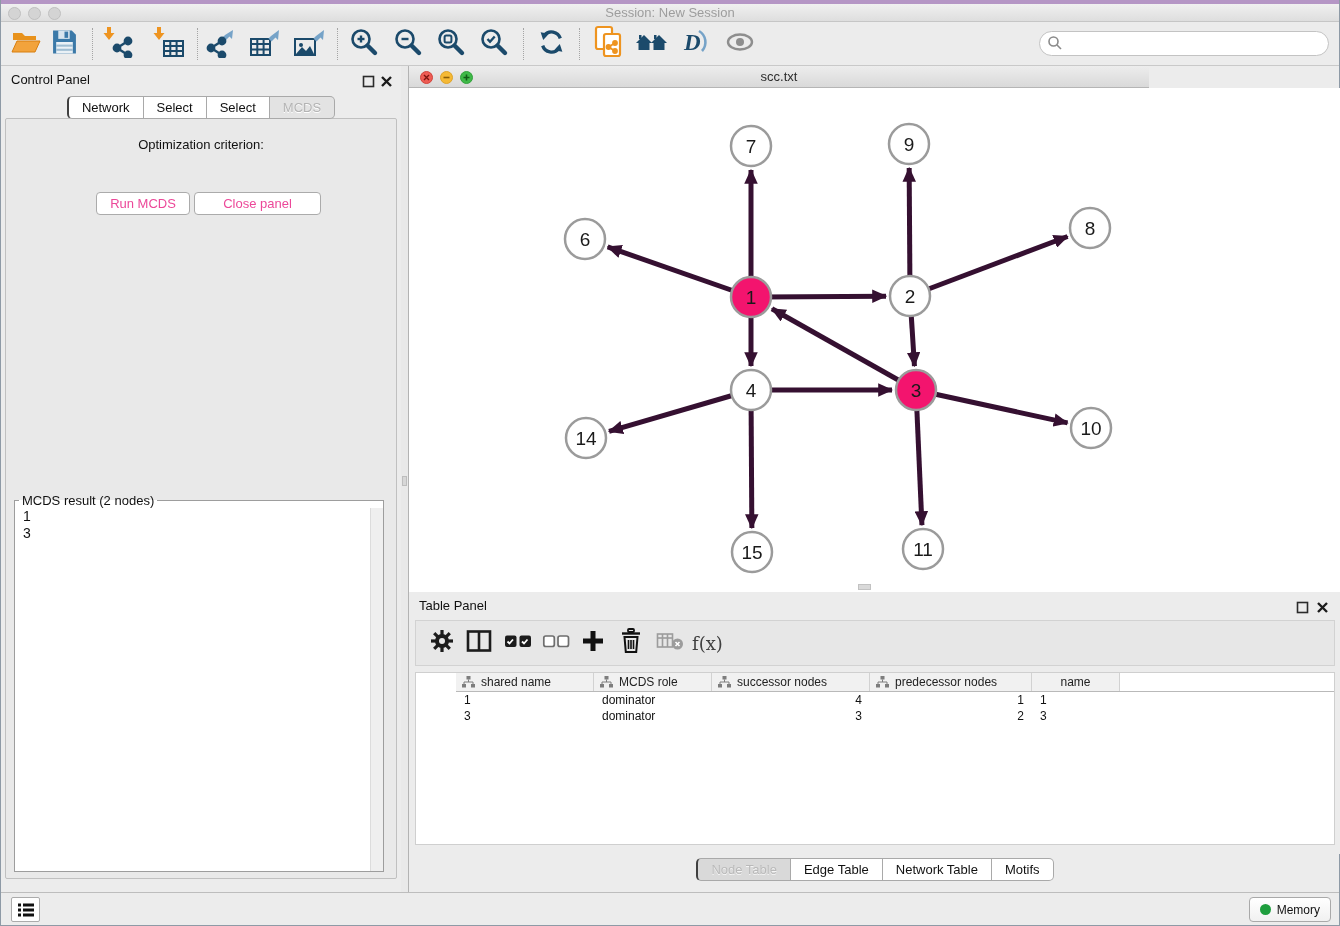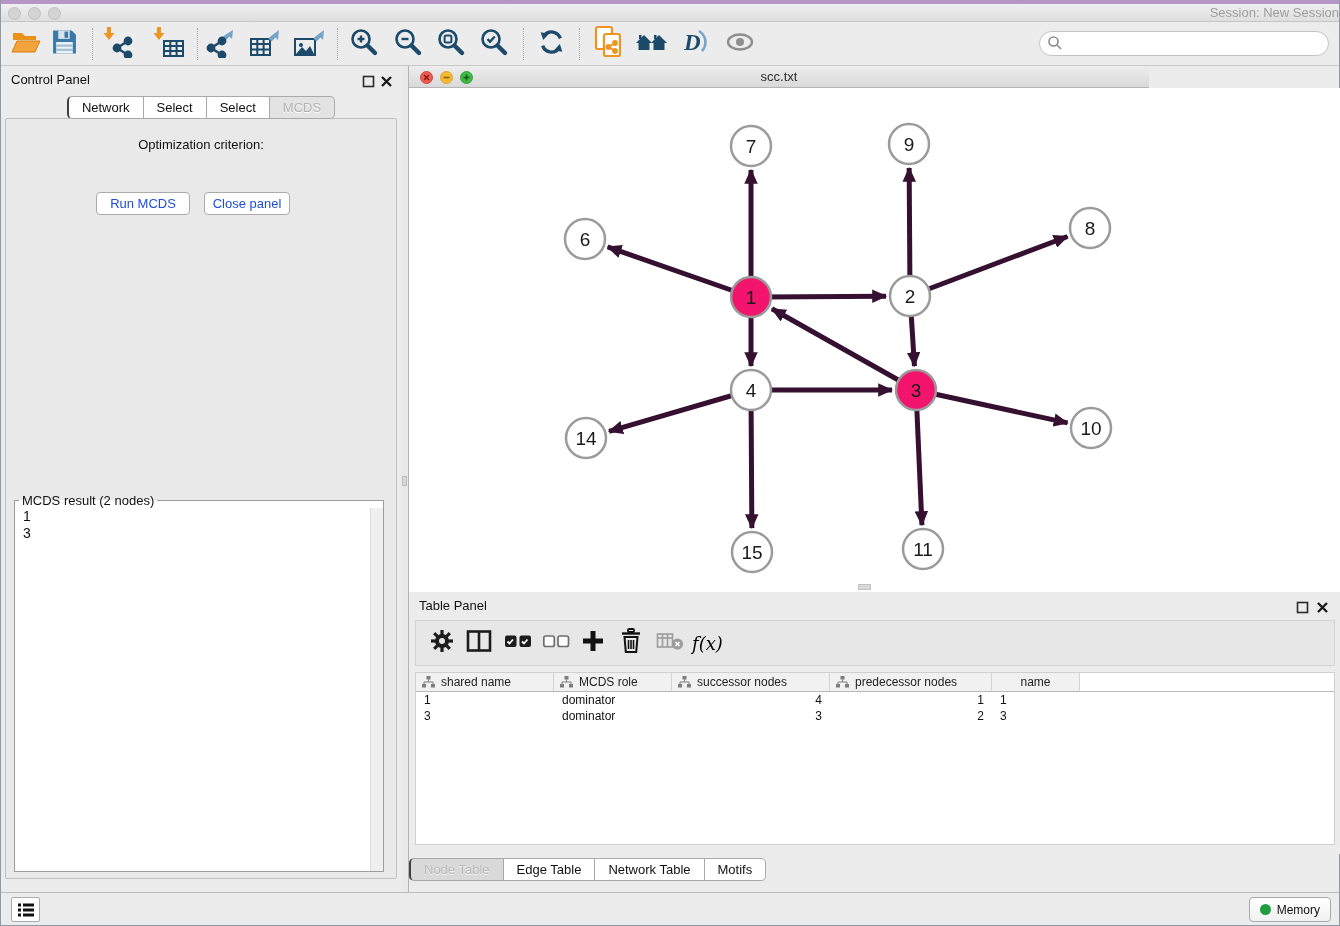--- a/index.html
+++ b/index.html
@@ -6,21 +6,21 @@
   html,body { width:1340px; height:926px; }
   body { font-family:"Liberation Sans","DejaVu Sans",sans-serif; background:#ececec; position:relative; overflow:hidden; }
   .app { position:absolute; inset:0; border-left:1px solid #8e9aa6; border-right:1px solid #8e9aa6; border-bottom:1px solid #8e9aa6; background:#ececec; }
 
   
   .accent-strip { position:absolute; left:0; top:0; width:100%; height:4px; }
   .titlebar { position:absolute; left:0; top:4px; width:100%; height:18px;
               background:linear-gradient(#f0f0f0,#dedede); border-bottom:1px solid #c6c6c6; }
   .traffic { position:absolute; top:3px; width:13px; height:13px; border-radius:50%;
              background:#d4d4d4; border:1px solid #c0c0c0; }
-  .app-title { position:absolute; left:0; right:0; top:0; text-align:right; font-size:13px; color:#9d9d9d; line-height:18px; }
+  .app-title { position:absolute; left:0; right:0; top:0; text-align:center; font-size:13px; color:#9d9d9d; line-height:18px; }
 
   
   .toolbar { position:absolute; left:0; top:22px; width:100%; height:44px; background:#ececec; border-bottom:1px solid #c9c9c9; }
   .tbicon { position:absolute; top:50%; transform:translateY(-50%); display:block; }
   .tbsep { position:absolute; top:6px; height:32px; border-left:1px dotted #a5a5a5; }
   .searchbox { position:absolute; right:10px; top:9px; width:290px; height:25px; }
   .searchbox input { width:100%; height:100%; border:1px solid #c3c3c3; border-radius:13px; background:#fff; padding:0 10px 0 28px; font-size:13px; outline:none; }
   .searchbox .mag { position:absolute; left:8px; top:4px; }
 
   
@@ -29,21 +29,21 @@
   .panel-btn { position:absolute; top:8px; width:13px; height:13px; }
   .cp-tabs { position:absolute; top:30px; left:0; right:0; text-align:center; z-index:2; }
   .seg { display:inline-block; padding:3px 13px; background:#fff; border:1px solid #a9a9a9; border-left:none; font-size:13px; color:#111; line-height:15px; cursor:default; }
   .seg:first-child { border-left:2px solid #404040; border-radius:5px 0 0 5px; }
   .seg:last-child { border-radius:0 5px 5px 0; }
   .seg.active { background:#e3e3e3; color:#b3b3b3; text-shadow:0 1px 0 #fff; }
   .cp-body { position:absolute; left:4px; right:4px; top:52px; bottom:14px; background:#e9e9e9; border:1px solid #c0c0c0; border-radius:2px; }
   .opt-label { position:absolute; top:18px; left:0; right:0; text-align:center; font-size:13px; color:#111; }
   .dropdown { position:absolute; top:39px; left:40px; right:42px; height:24px; background:#fff; border:1px solid #ababab; border-radius:4px; font-size:13px; color:#111; line-height:22px; padding-left:10px; }
   .dd-arrows { position:absolute; right:6px; top:3px; }
-  .btn { position:absolute; top:73px; height:23px; background:#fff; border:1px solid #ababab; border-radius:4px; font-size:13px; color:#1d4ed8; text-align:center; line-height:21px; }
+  .btn { position:absolute; top:73px; height:23px; background:#fff; border:1px solid #ababab; border-radius:4px; font-size:13px; color:#ec4899; text-align:center; line-height:21px; }
   fieldset.result { position:absolute; left:8px; right:12px; top:374px; bottom:6px; border:1px solid #9d9d9d; background:#fff; }
   fieldset.result legend { font-size:13px; color:#111; margin-left:4px; padding:0 3px; background:transparent; }
   .result-inner { position:absolute; inset:0; background:#fff; }
   .result-line { font-size:14px; color:#111; padding-left:8px; line-height:17px; }
   .result-scroll { position:absolute; right:0; top:0; bottom:0; width:13px; background:#efefef; border-left:1px solid #dcdcdc; }
 
   
   .v-divider { position:absolute; left:400px; top:66px; width:8px; height:827px; background:#e9e9e9; border-right:1px solid #b3b3b3; }
   .v-grip { position:absolute; left:1px; top:410px; width:5px; height:10px; background:#d7d7d7; border:1px solid #bdbdbd; }
 
@@ -52,28 +52,28 @@
   .net-titlebar { position:absolute; left:0; top:0; width:100%; height:22px; background:linear-gradient(#ededed,#d9d9d9); border-bottom:1px solid #b5b5b5; }
   .net-title { position:absolute; left:0; right:0; text-align:center; font-size:13px; color:#2c2c2c; line-height:22px; }
   .light { position:absolute; top:4px; width:13px; height:13px; border-radius:50%; }
   .net-canvas { position:absolute; left:0; top:22px; width:932px; height:504px; background:#fff; }
   .h-grip { position:absolute; left:449px; bottom:1px; width:13px; height:6px; background:#d9d9d9; border:1px solid #c2c2c2; }
 
   
   .table-panel { position:absolute; left:408px; top:592px; width:932px; height:262px; background:#ececec; }
   .tp-toolbar { position:absolute; left:6px; right:6px; top:28px; height:46px; background:#e7e7e7; border:1px solid #d2d2d2; }
   .tpicon { position:absolute; top:50%; transform:translateY(-50%); }
-  .fx-glyph { font-family:"DejaVu Serif","Liberation Serif",serif; font-style:italic; font-size:18px; color:#000000; }
-  .tp-table { position:absolute; left:6px; right:6px; top:80px; height:173px; background:#fff; border:1px solid #cfcfcf; overflow:hidden; }
+  .fx-glyph { font-family:"DejaVu Serif","Liberation Serif",serif; font-size:18px; color:#404040; }
+  .tp-table { position:absolute; left:6px; right:6px; top:80px; height:173px; background:#fff; border:1px solid #cfcfcf; overflow:hidden;padding-left:40px; }
   .th-row { display:flex; height:19px; border-bottom:1px solid #b9b9b9; }
   .th-cell { background:#f1f1f1; border-right:1px solid #d2d2d2; font-size:12px; color:#222; display:flex; align-items:center; padding:0 6px; gap:6px; }
   .th-cell.center { justify-content:center; }
   .td-row { display:flex; height:16px; }
   .td-cell { font-size:12px; color:#111; padding:0 8px; line-height:16px; white-space:nowrap; overflow:hidden; }
-  .tp-tabs { position:absolute; left:0; right:0; top:266px; text-align:left; }
+  .tp-tabs { position:absolute; left:0; right:0; top:266px; text-align:center; }
   .seg.tactive { background:#d9d9d9; color:#b9b9b9; text-shadow:0 1px 0 #f5f5f5; }
 
   
   .statusbar { position:absolute; left:0; bottom:0; width:100%; height:33px; background:#ececec; border-top:1px solid #bdbdbd; }
   .list-btn { position:absolute; left:10px; top:4px; width:29px; height:25px; background:#fff; border:1px solid #ababab; border-radius:2px; display:flex; align-items:center; justify-content:center; }
   .memory-btn { position:absolute; right:8px; top:4px; height:25px; background:linear-gradient(#fff,#f1f1f1); border:1px solid #a9a9a9; border-radius:4px; font-size:12px; color:#111; display:flex; align-items:center; gap:6px; padding:0 10px; }
   .memdot { width:11px; height:11px; border-radius:50%; }
 </style>
 </head>
 <body>
@@ -260,21 +260,21 @@
     </span>
     <span class="panel-btn" style="right:8px">
       <svg width="13" height="13" viewBox="0 0 13 13">
           <path d="M2 2l9 9M11 2l-9 9" stroke="#1c1c1c" stroke-width="2.4"></path>
         </svg>
     </span>
     <div class="cp-tabs" id="cp-tabs"><span class="seg">Network</span><span class="seg">Select</span><span class="seg">Select</span><span class="seg active">MCDS</span></div>
     <div class="cp-body">
       <div class="opt-label">Optimization criterion:</div>
       <div class="btn" style="left:90px;width:94px">Run MCDS</div>
-      <div class="btn" style="left:198px;width:86px">Close panel</div>
+      <div class="btn" style="left:188px;width:127px">Close panel</div>
       <fieldset class="result">
         <legend>MCDS result (2 nodes)</legend>
         <div class="result-inner" id="result-lines">
             <div class="result-line">1</div>
             <div class="result-line">3</div>
           </div>
         <div class="result-scroll"></div>
       </fieldset>
     </div>
   </div>

